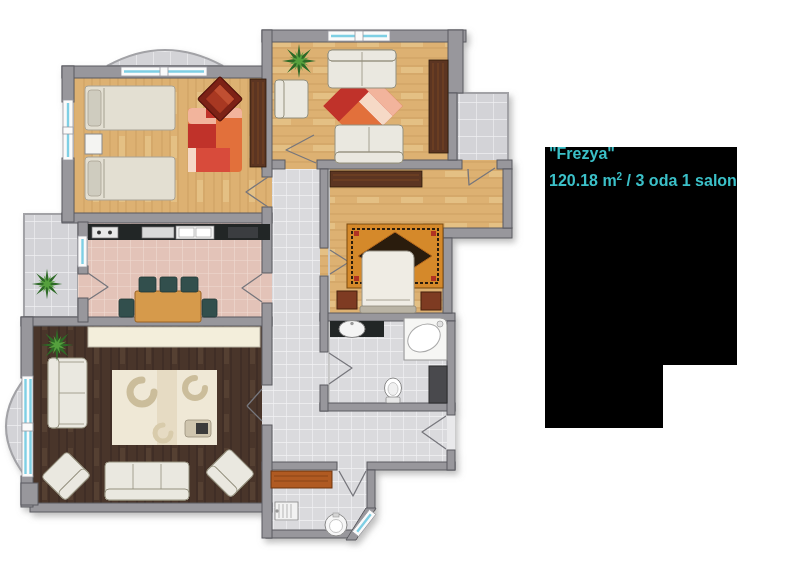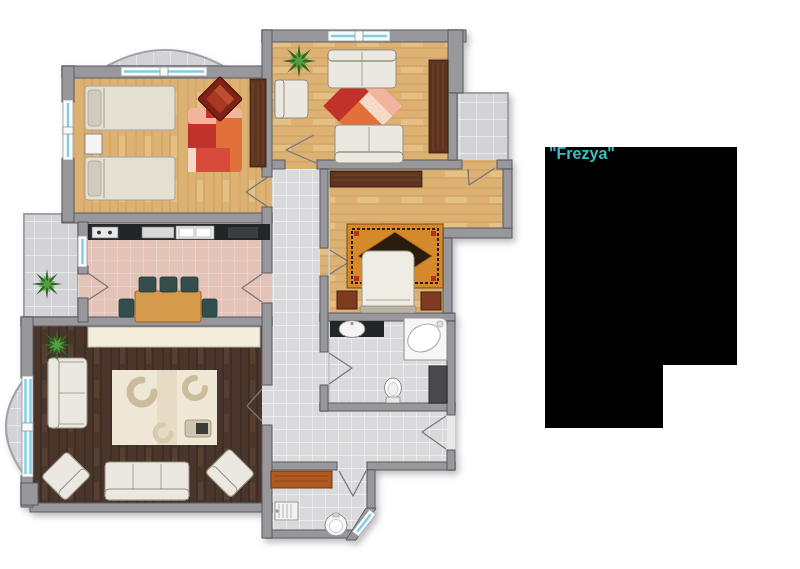--- a/index.html
+++ b/index.html
@@ -367,15 +367,16 @@
 
       <use href="#plantSym" transform="translate(47,284) scale(0.9)"></use>
     </g>
   </svg>
 
   <div class="panel panel-main"></div>
   <div class="panel panel-tail"></div>
 
   <div class="unit-label">
     <div>"Frezya"</div>
+    <div><span>120.18 m</span><sup>2</sup><span> / 3 oda 1 salon</span></div>
   </div>
 
 </div>
 
 </body></html>

